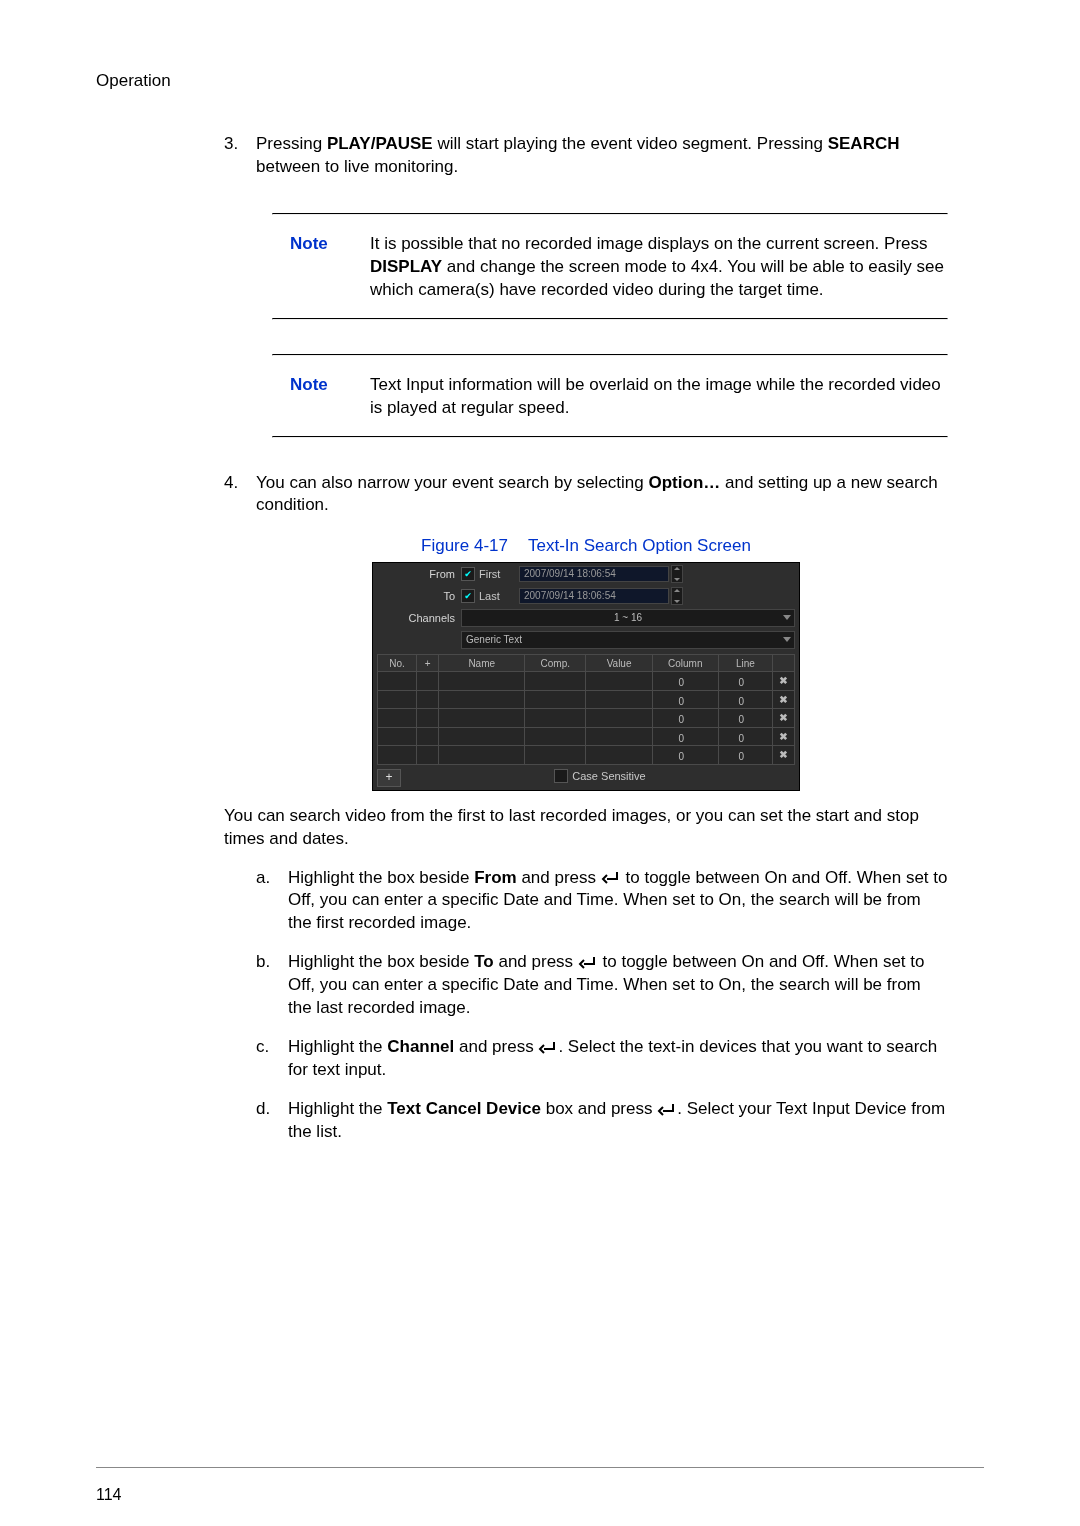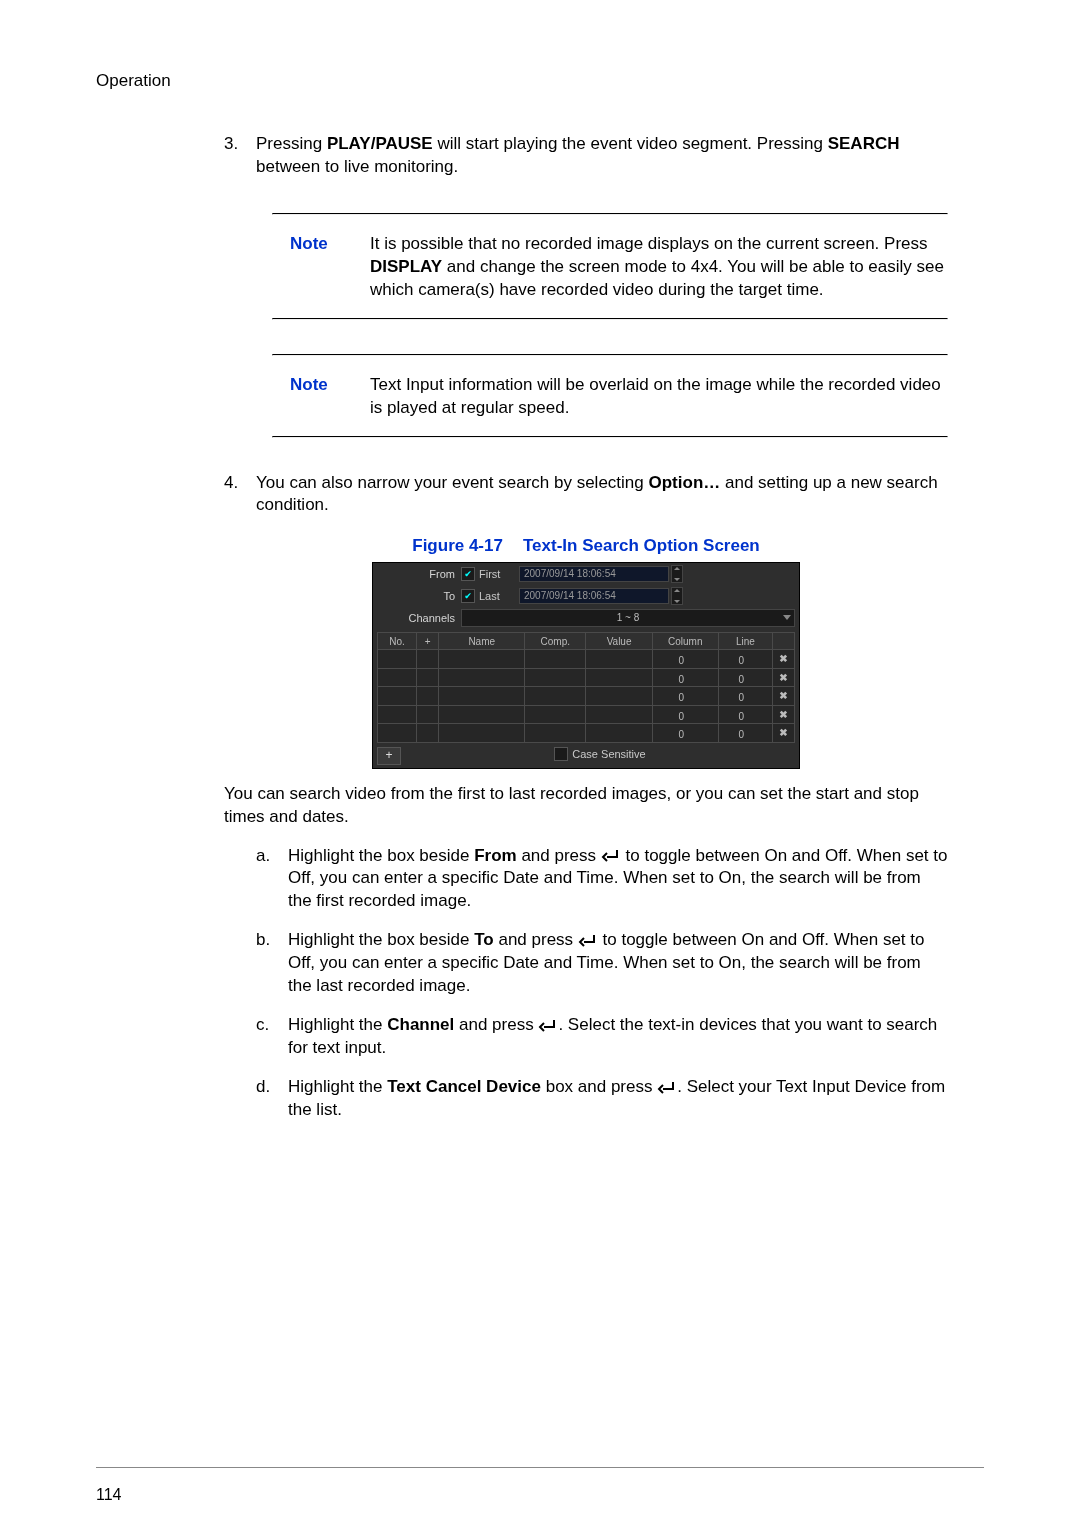--- a/index.html
+++ b/index.html
@@ -55,21 +55,21 @@
   }
   .note-text {
     flex: 1;
   }
   .fig-caption {
     text-align: center;
     margin: 18px 0 4px;
   }
   .fig-caption span {
     color: #0033cc;
-    font-weight: bold;
+    font-weight: normal;
     margin: 0 10px;
   }
   
   .shot {
     width: 426px;
     margin: 0 auto 14px;
     background: #2e2e2e;
     color: #c9c9c9;
     font-size: 11px;
     font-family: Arial, sans-serif;
@@ -311,23 +311,27 @@
         <span class="chkbox">✔</span>
         <span style="width:40px;">Last</span>
         <div class="smallfield date-field">
             <span>2007/09/14  18:06:54</span>
           </div>
         <div class="spinner"></div>
       </div>
 
       <div class="shot-row">
         <div class="lbl">Channels</div>
-        <div class="select-field" style="text-align:center;">1 ~ 8</div>
-      </div>
-
+        <div class="select-field" style="text-align:center;">1 ~ 16</div>
+      </div>
+
+      <div class="shot-row">
+        <div class="lbl"></div>
+        <div class="select-field">Generic Text</div>
+      </div>
 
       <table class="shot-table">
         <colgroup>
           <col style="width:32px">
             <col style="width:18px">
             <col style="width:70px">
             <col style="width:50px">
             <col style="width:54px">
             <col style="width:54px">
             <col style="width:44px">

